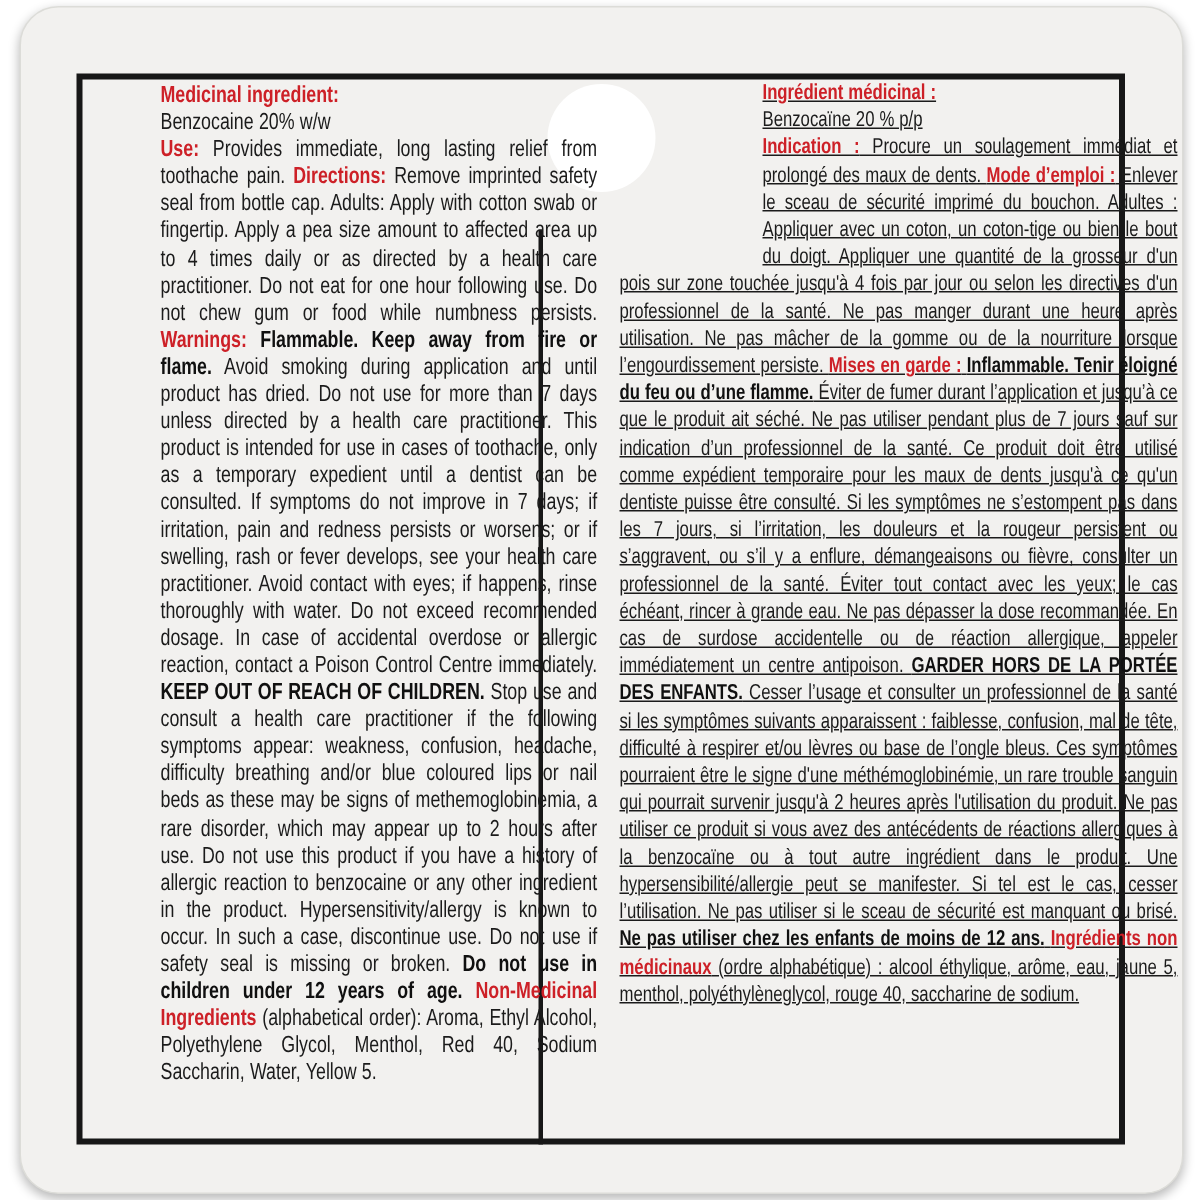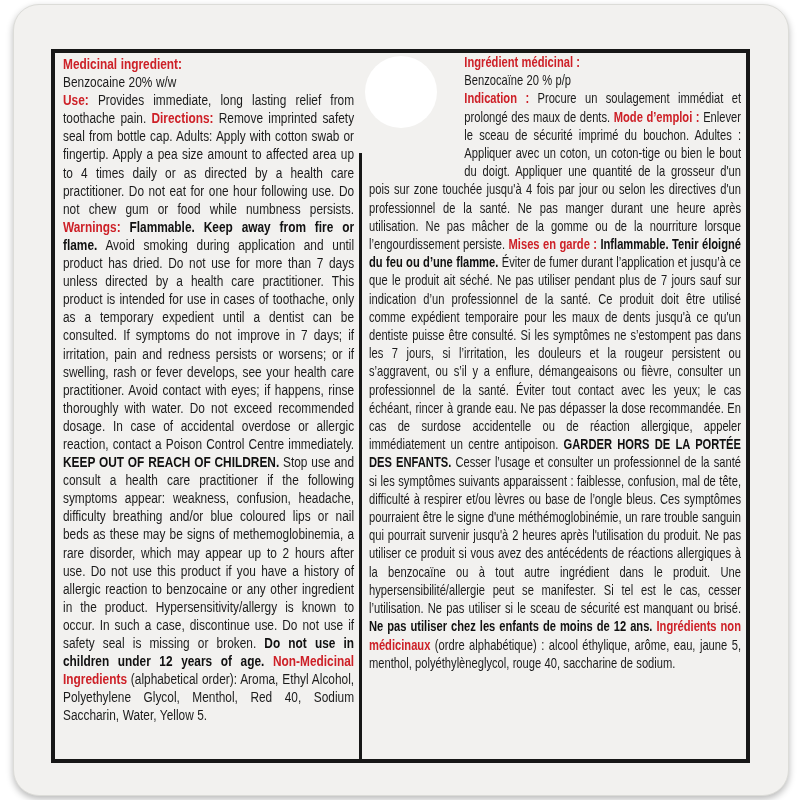--- a/index.html
+++ b/index.html
@@ -18,28 +18,28 @@
     border:4px solid #171717;box-sizing:border-box;
   }
   .divider{
     position:absolute;left:345px;top:148px;width:3px;height:610px;
     background:#171717;
   }
   .hole{
     position:absolute;left:351px;top:51px;width:72px;height:72px;
     border-radius:50%;background:#ffffff;
   }
-  .col{position:absolute;color:#1b1b1b;}
+  .col{position:absolute;color:#1b1b1b;margin-left:44px;}
   .coltext{
     text-align:justify;transform-origin:0 0;
     word-spacing:0.02em;
   }
   .col-en{left:49px;top:50px;width:291px;height:712px;}
   .col-en .coltext{width:380px;transform:scaleX(0.766);font-size:15.5px;line-height:18.1px;}
-  .col-fr{left:355px;top:48px;width:372px;height:714px;}
+  .col-fr{left:355px;top:48px;width:372px;height:714px;text-decoration:underline;}
   .col-fr .coltext{width:480px;transform:scaleX(0.775);font-size:14.4px;line-height:18.2px;}
   .hole-spacer{float:left;width:123px;height:110px;}
   .seg-n{font-weight:normal;color:#1b1b1b;}
   .seg-b{font-weight:bold;color:#101010;}
   .seg-rb{font-weight:bold;color:var(--accent-red,#cd2027);}
 </style>
 </head>
 <body style="--accent-red: #cd2027;">
 
 <div class="card">

